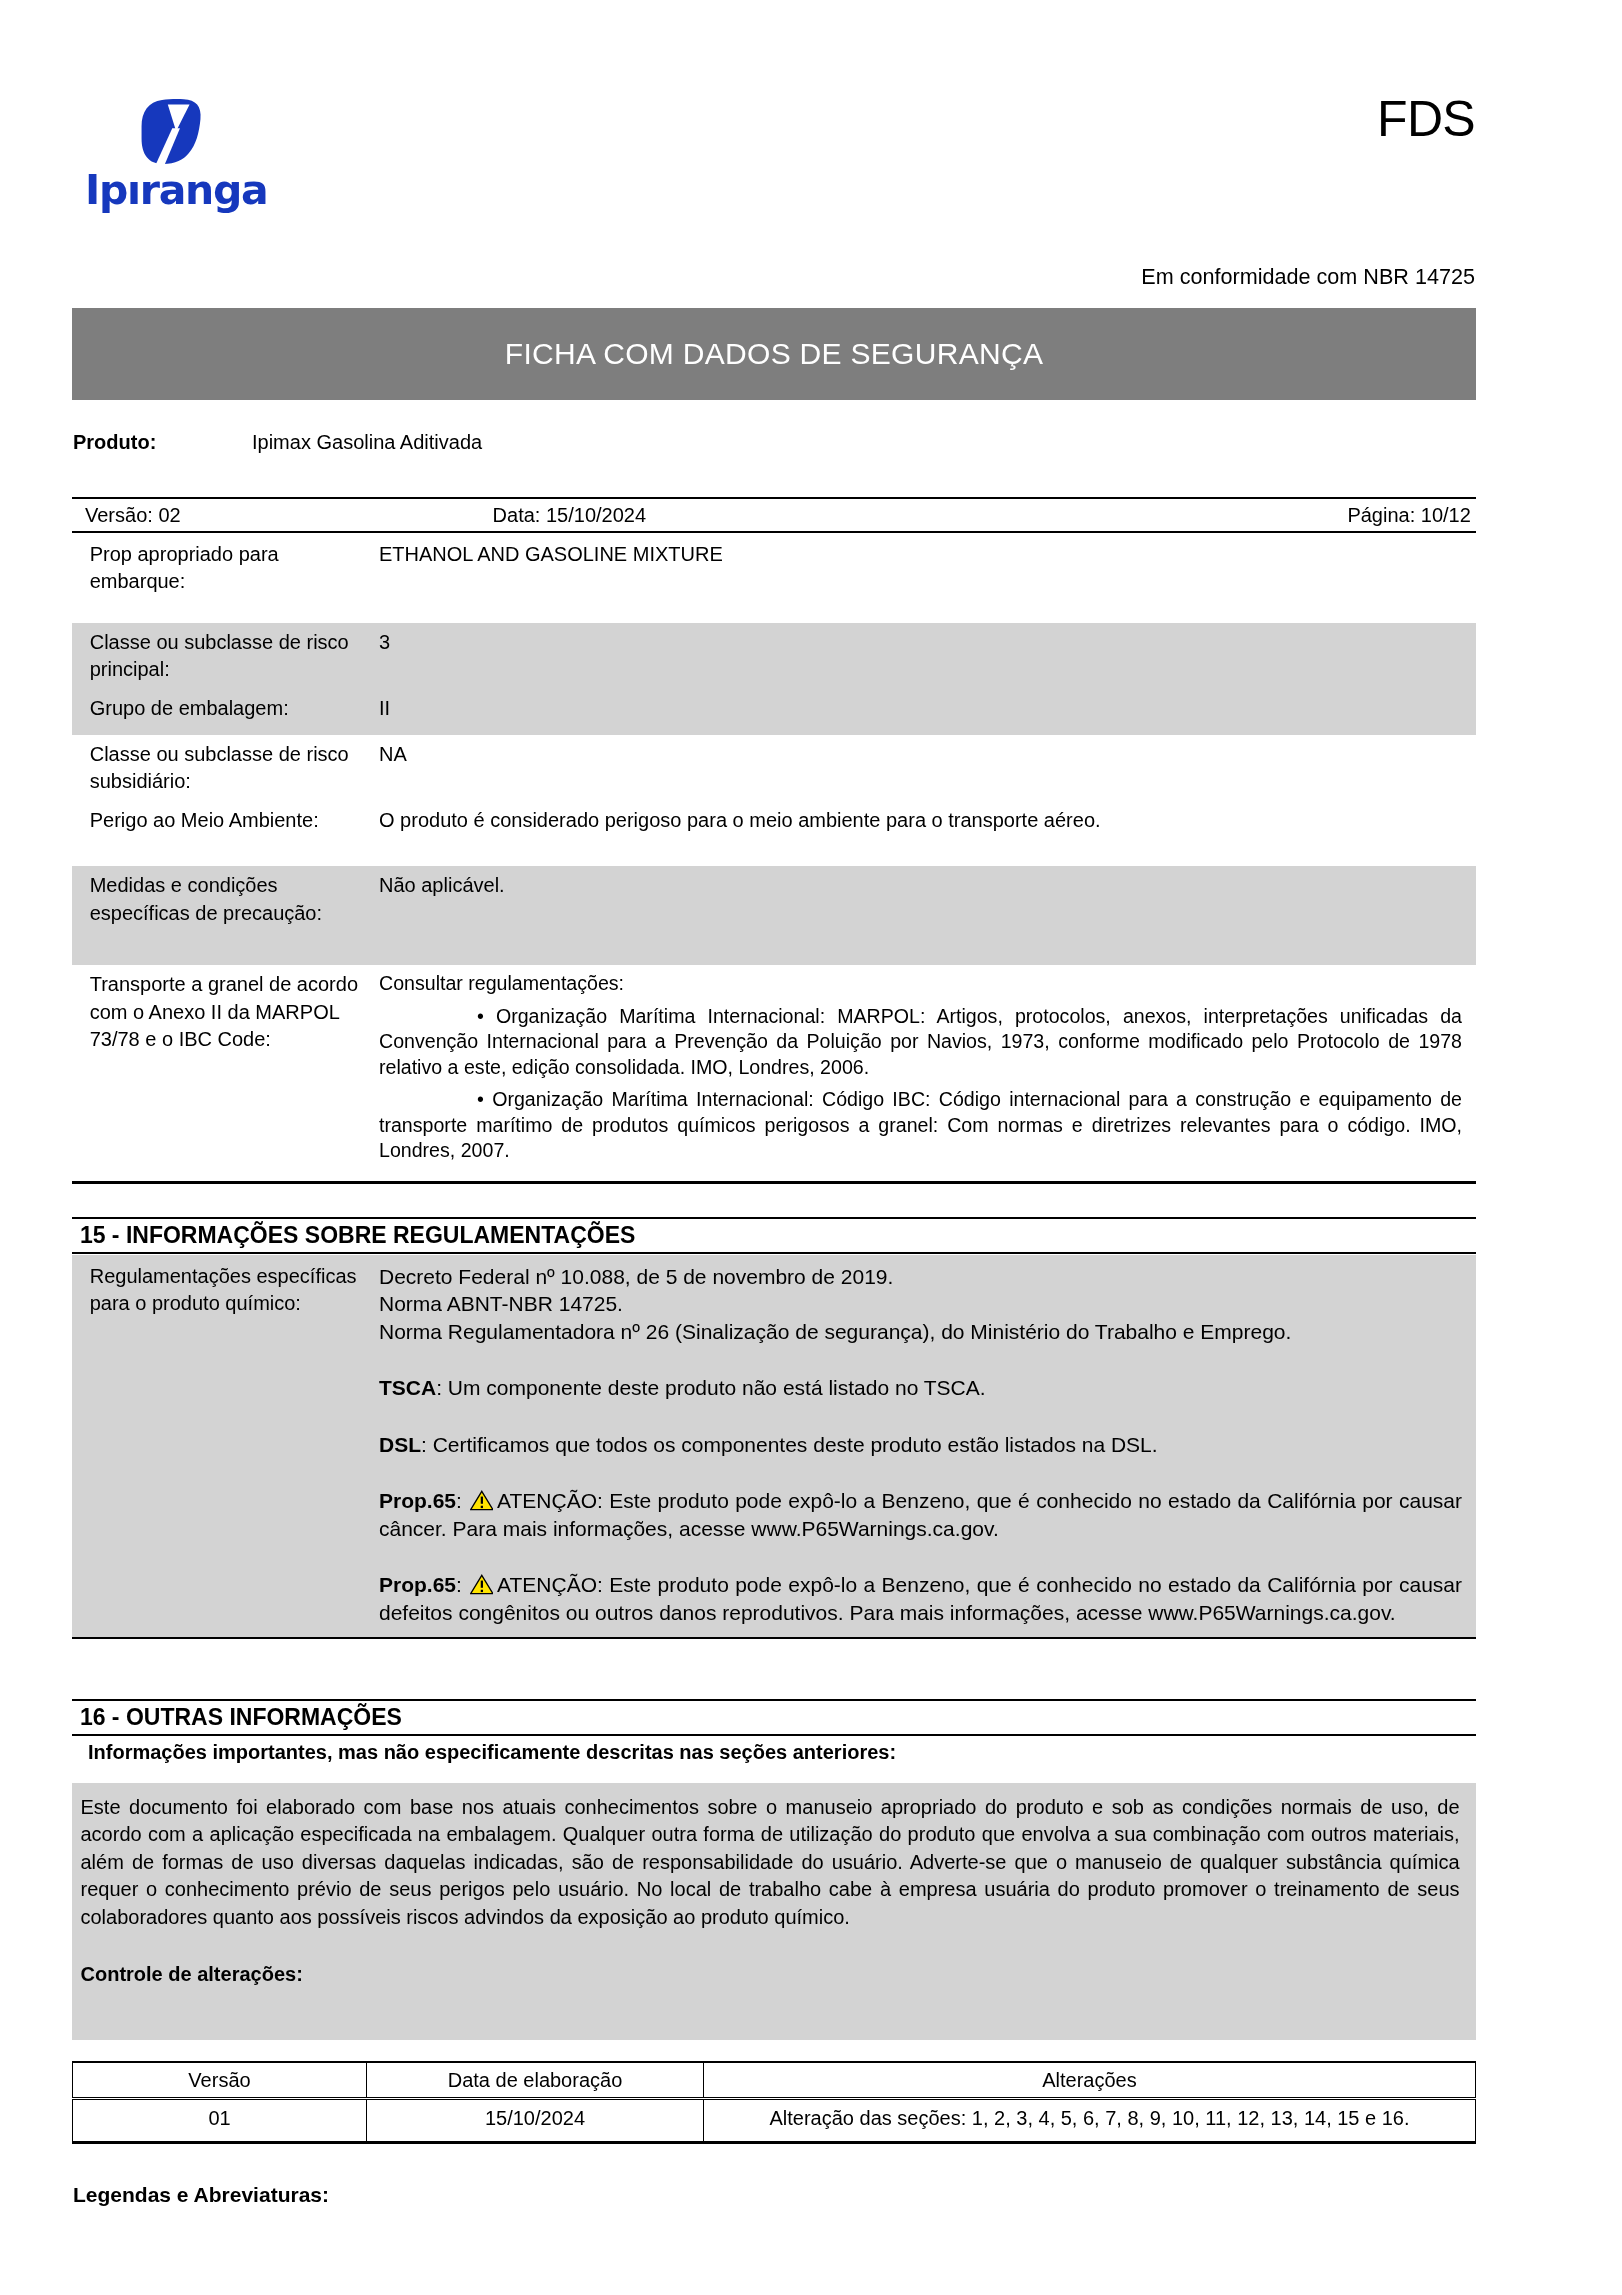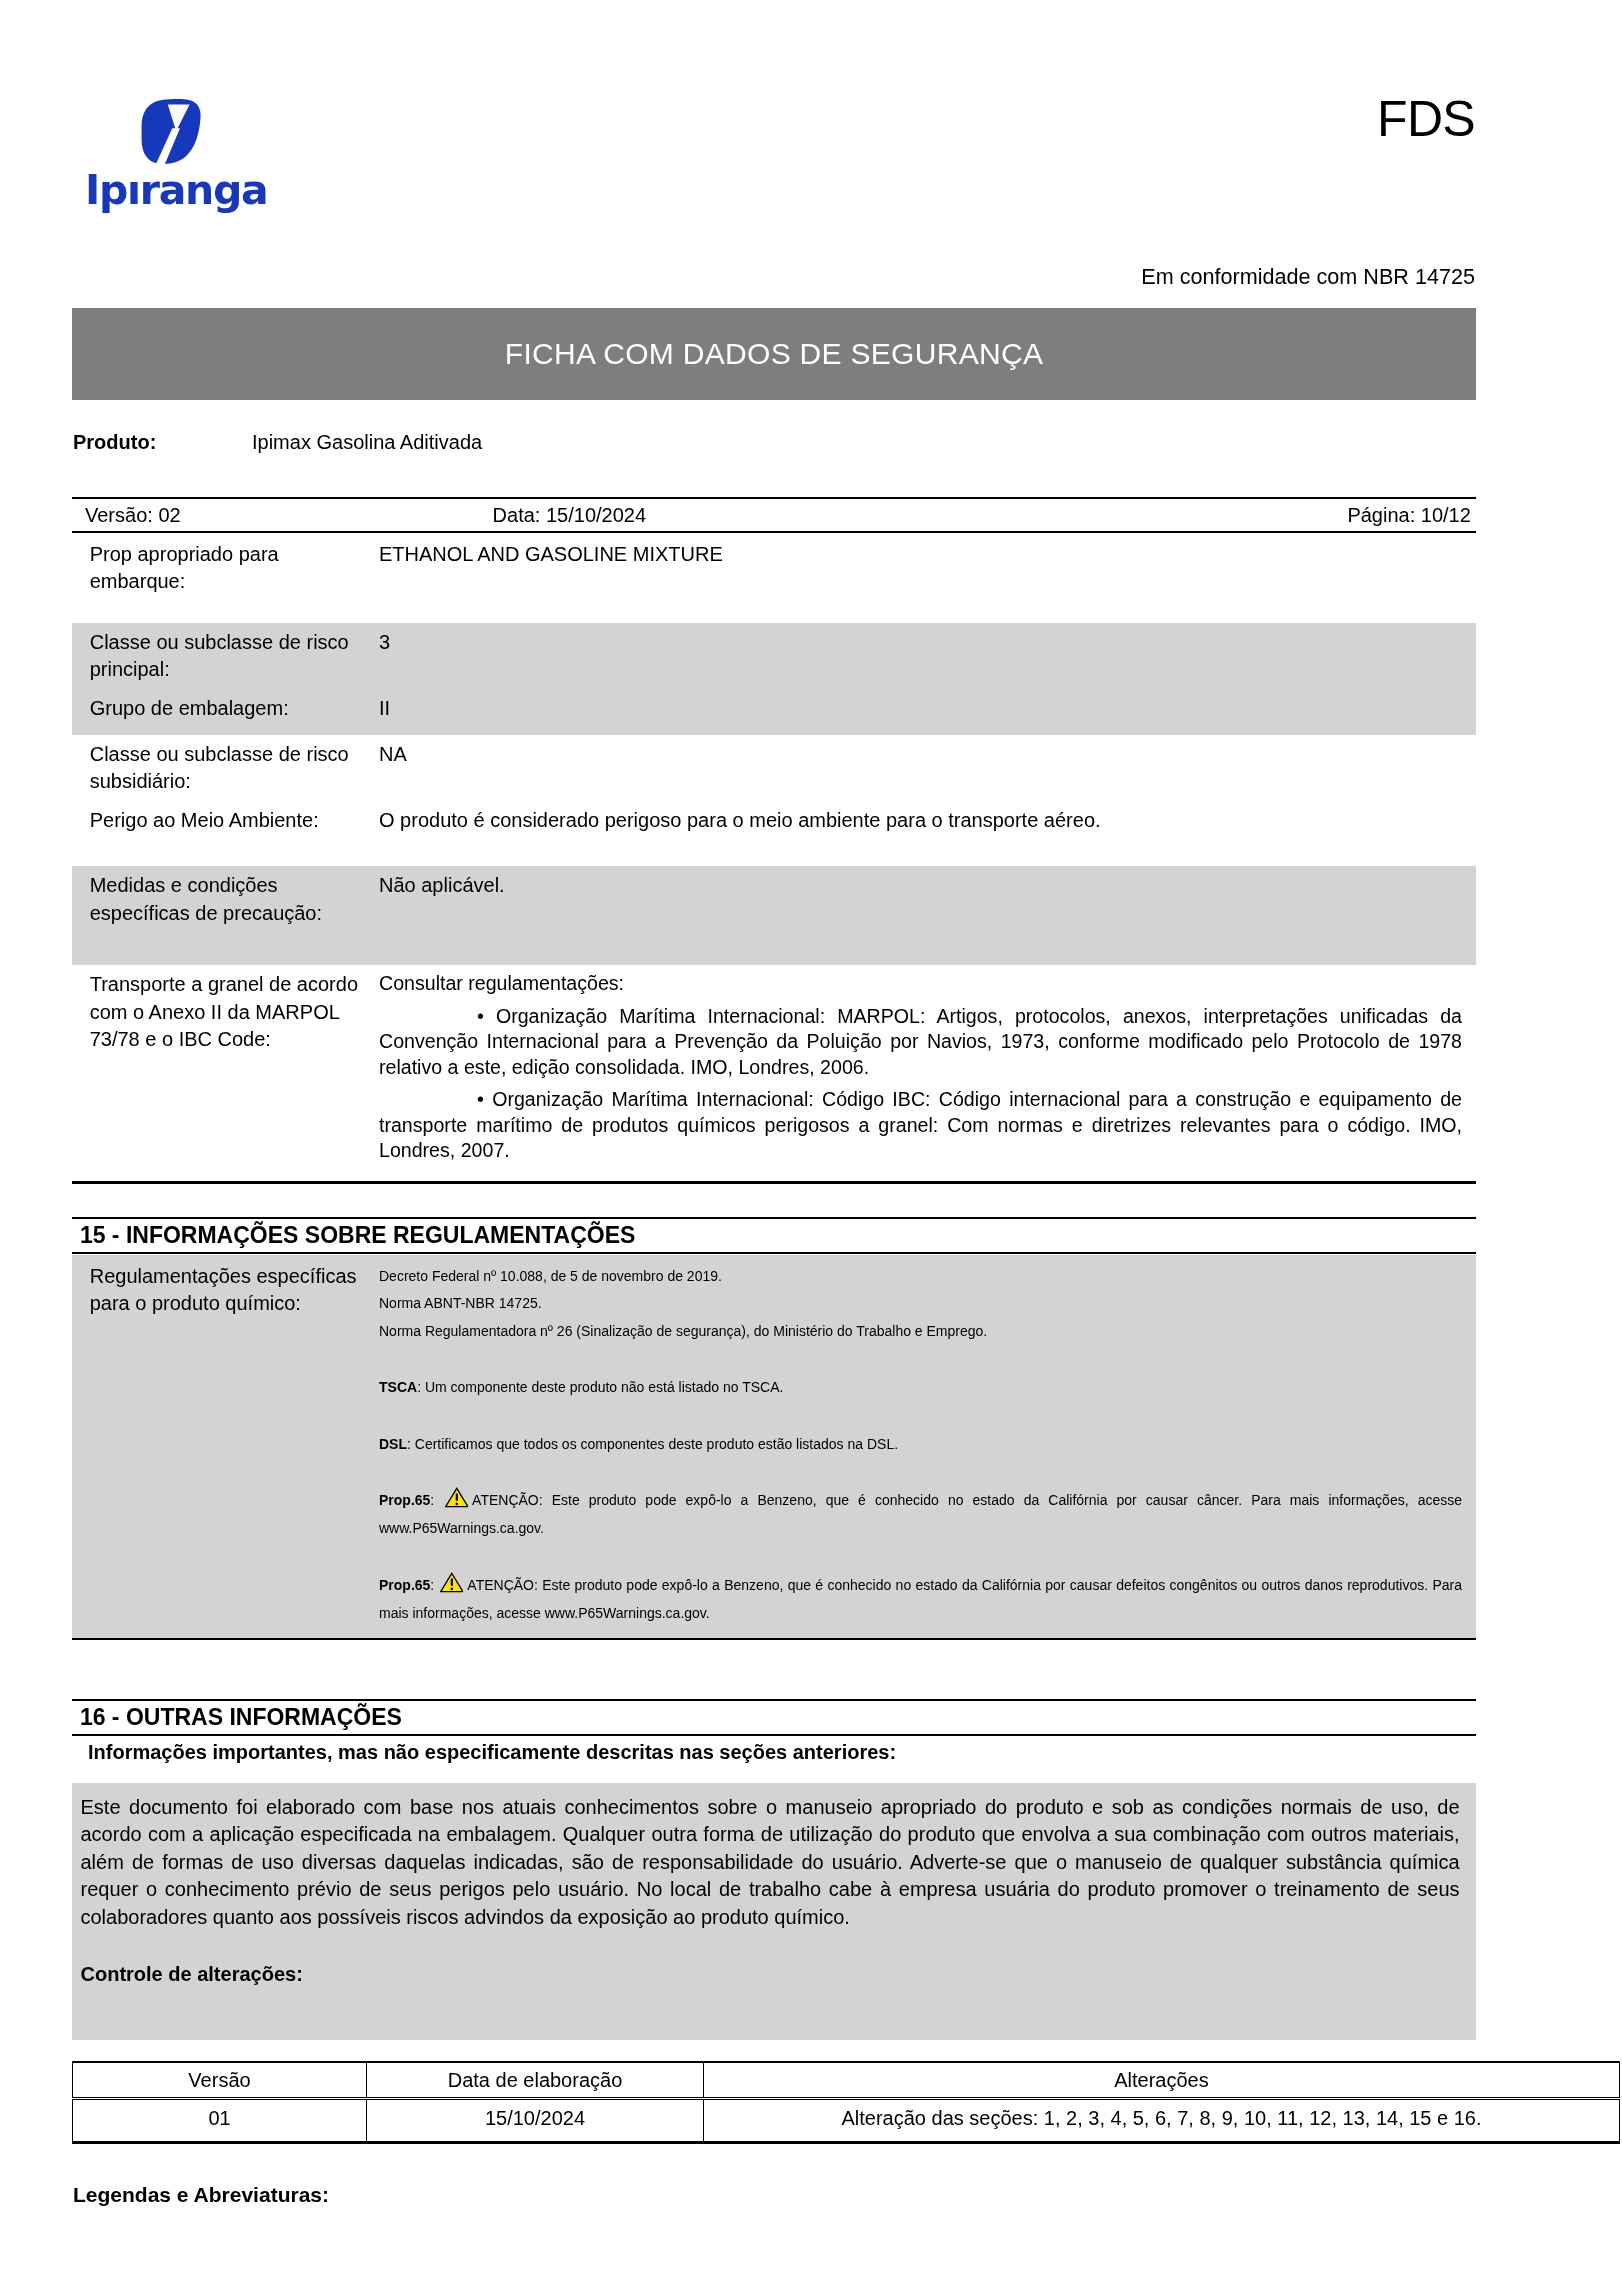--- a/index.html
+++ b/index.html
@@ -40,35 +40,35 @@
     border-top:2.6px solid #000;border-bottom:2.6px solid #000;
     font-weight:bold;font-size:23px;line-height:26px;padding:3.3px 0 3.3px 7.9px;}
   #sec15-head{top:1217px;}
   #sec16-head{top:1699px;}
 
   
   .reg-block{position:absolute;left:72px;top:1255px;width:1404px;box-sizing:border-box;
     background:#d3d3d3;border-bottom:2.6px solid #000;display:flex;
     padding:7.9px 0 10.5px 0;}
   .reg-label{width:294px;box-sizing:border-box;padding:0 6.5px 0 17.7px;font-size:20px;line-height:27.5px;}
-  .reg-value{width:1109px;box-sizing:border-box;padding:0 13px;font-size:14px;line-height:27.5px;}
+  .reg-value{width:1109px;box-sizing:border-box;padding:0 13px;font-size:21px;line-height:27.5px;}
   .reg-line{margin:0;}
   .spaced{margin-top:29px;}
   .justify{text-align:justify;}
   .warn-icon{display:inline-block;width:23.6px;height:21px;vertical-align:-2.6px;margin:0 3.9px 0 1.3px;}
 
   
   .intro16{position:absolute;left:88px;top:1741px;font-size:20px;font-weight:bold;}
   .info-block{position:absolute;left:72px;top:1783px;width:1404px;height:257px;box-sizing:border-box;
     background:#d3d3d3;padding:10.5px 16.4px 0 8.5px;font-size:20px;line-height:27.5px;}
   .info-block .para{text-align:justify;margin:0;}
   .changes-label{margin-top:30px;font-weight:bold;}
 
   
-  .changes-table{position:absolute;left:72px;top:2061px;width:1548px;border-collapse:collapse;
+  .changes-table{position:absolute;left:72px;top:2061px;width:1404px;border-collapse:collapse;
     font-size:20px;table-layout:fixed;padding-left:7px;}
   .changes-table th,.changes-table td{border:1.3px solid #000;text-align:center;line-height:26px;font-weight:normal;}
   .changes-table th{border-top:2.6px solid #000;border-bottom:3.9px double #000;padding:3.9px 2.6px;}
   .changes-table td{border-bottom:3.3px solid #000;padding:5.2px 6.5px 10.5px 6.5px;vertical-align:top;}
   .col-versao{width:294px;}
   .col-data{width:337px;}
 
   .legend{position:absolute;left:73px;top:2183px;font-size:21px;font-weight:bold;}
 </style>
 </head>

